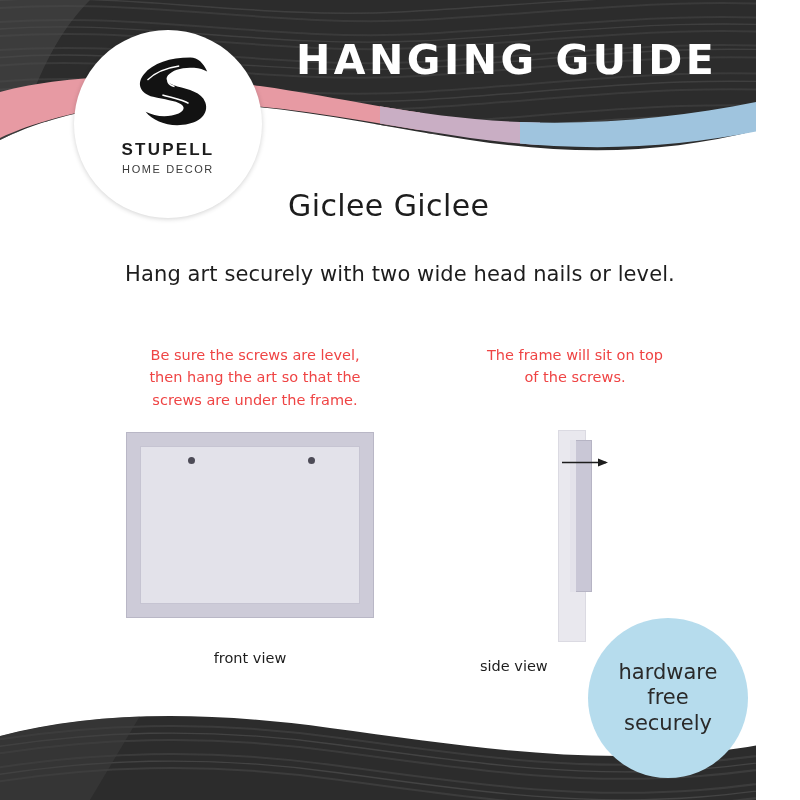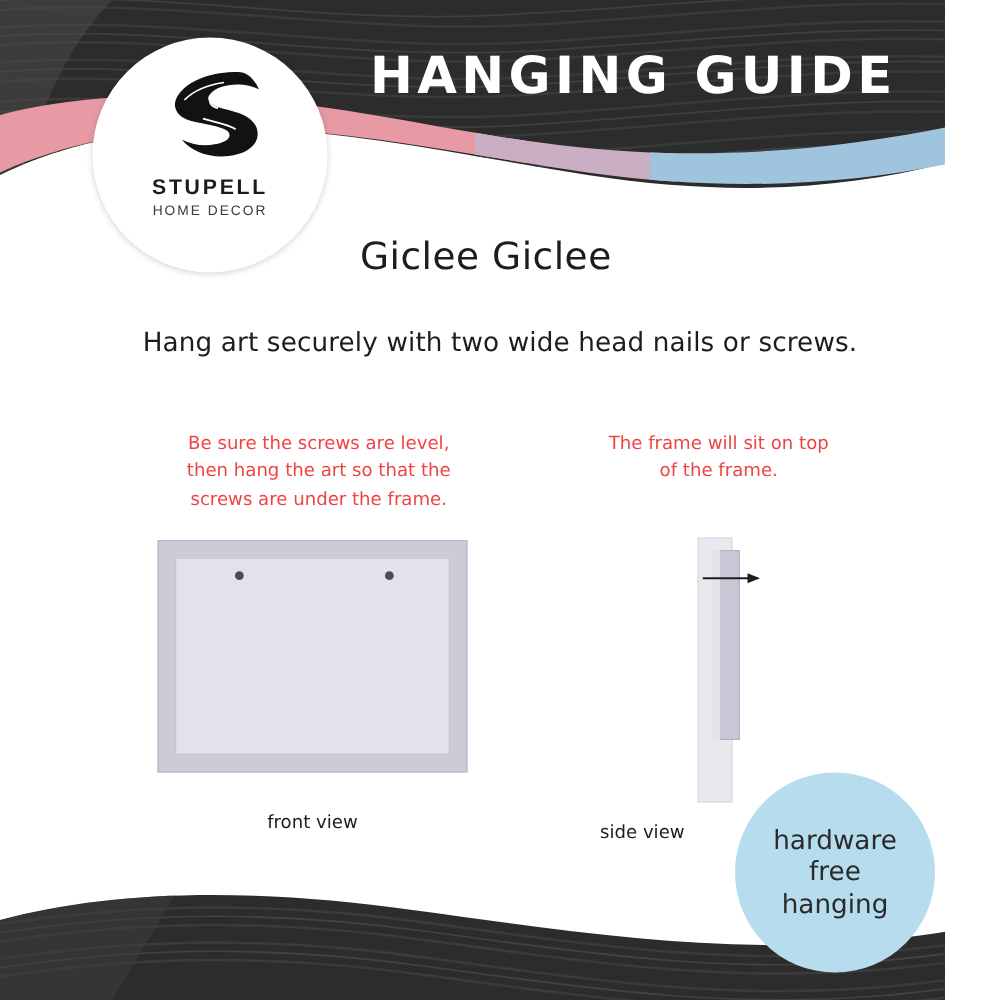--- a/index.html
+++ b/index.html
@@ -271,31 +271,31 @@
       <path d="M44,46 C54,49 66,51 72,55" fill="none" stroke="#ffffff" stroke-width="1.6"></path>
       <path d="M34,60 C42,64 54,66 62,64" fill="none" stroke="#ffffff" stroke-width="1.4"></path>
       <path d="M28,30 C36,22 48,17 62,15" fill="none" stroke="#ffffff" stroke-width="1.4"></path>
     </svg>
     <div class="logo-name">STUPELL</div>
     <div class="logo-sub">HOME DECOR</div>
   </div>
 
   <div class="product-type">Giclee Giclee</div>
 
-  <div class="main-instruction">Hang art securely with two wide head nails or screws.</div>
+  <div class="main-instruction">Hang art securely with two wide head nails or level.</div>
 
   <div class="col-left">
     <div class="caption">Be sure the screws are level,</div>
     <div class="caption">then hang the art so that the</div>
     <div class="caption">screws are under the frame.</div>
   </div>
 
   <div class="col-right">
     <div class="caption">The frame will sit on top</div>
-    <div class="caption">of the frame.</div>
+    <div class="caption">of the screws.</div>
   </div>
 
   <div class="front-diagram">
     <div class="front-frame"></div>
     <div class="front-inner"></div>
     <div class="screw-dot screw-left"></div>
     <div class="screw-dot screw-right"></div>
   </div>
   <div class="front-label">front view</div>
 
@@ -306,21 +306,21 @@
     <svg class="side-screw" viewBox="0 0 52 9">
       <line x1="0" y1="4.5" x2="44" y2="4.5" stroke="#1d1d1d" stroke-width="1.6"></line>
       <path d="M36,0.5 L46,4.5 L36,8.5 Z" fill="#1d1d1d"></path>
     </svg>
   </div>
   <div class="side-label">side view</div>
 
   <div class="bubble">
     <div>hardware</div>
     <div>free</div>
-    <div>hanging</div>
+    <div>securely</div>
   </div>
 
   <div class="bottom-banner">
     <svg width="800" height="110" viewBox="0 0 800 110" xmlns="http://www.w3.org/2000/svg">
       <defs>
         <clipPath id="botClip">
           <path d="M0,46 C90,22 200,20 330,38 C450,54 560,72 680,64 C730,61 770,54 800,46 L800,110 L0,110 Z"></path>
         </clipPath>
       </defs>
       <g clip-path="url(#botClip)">

